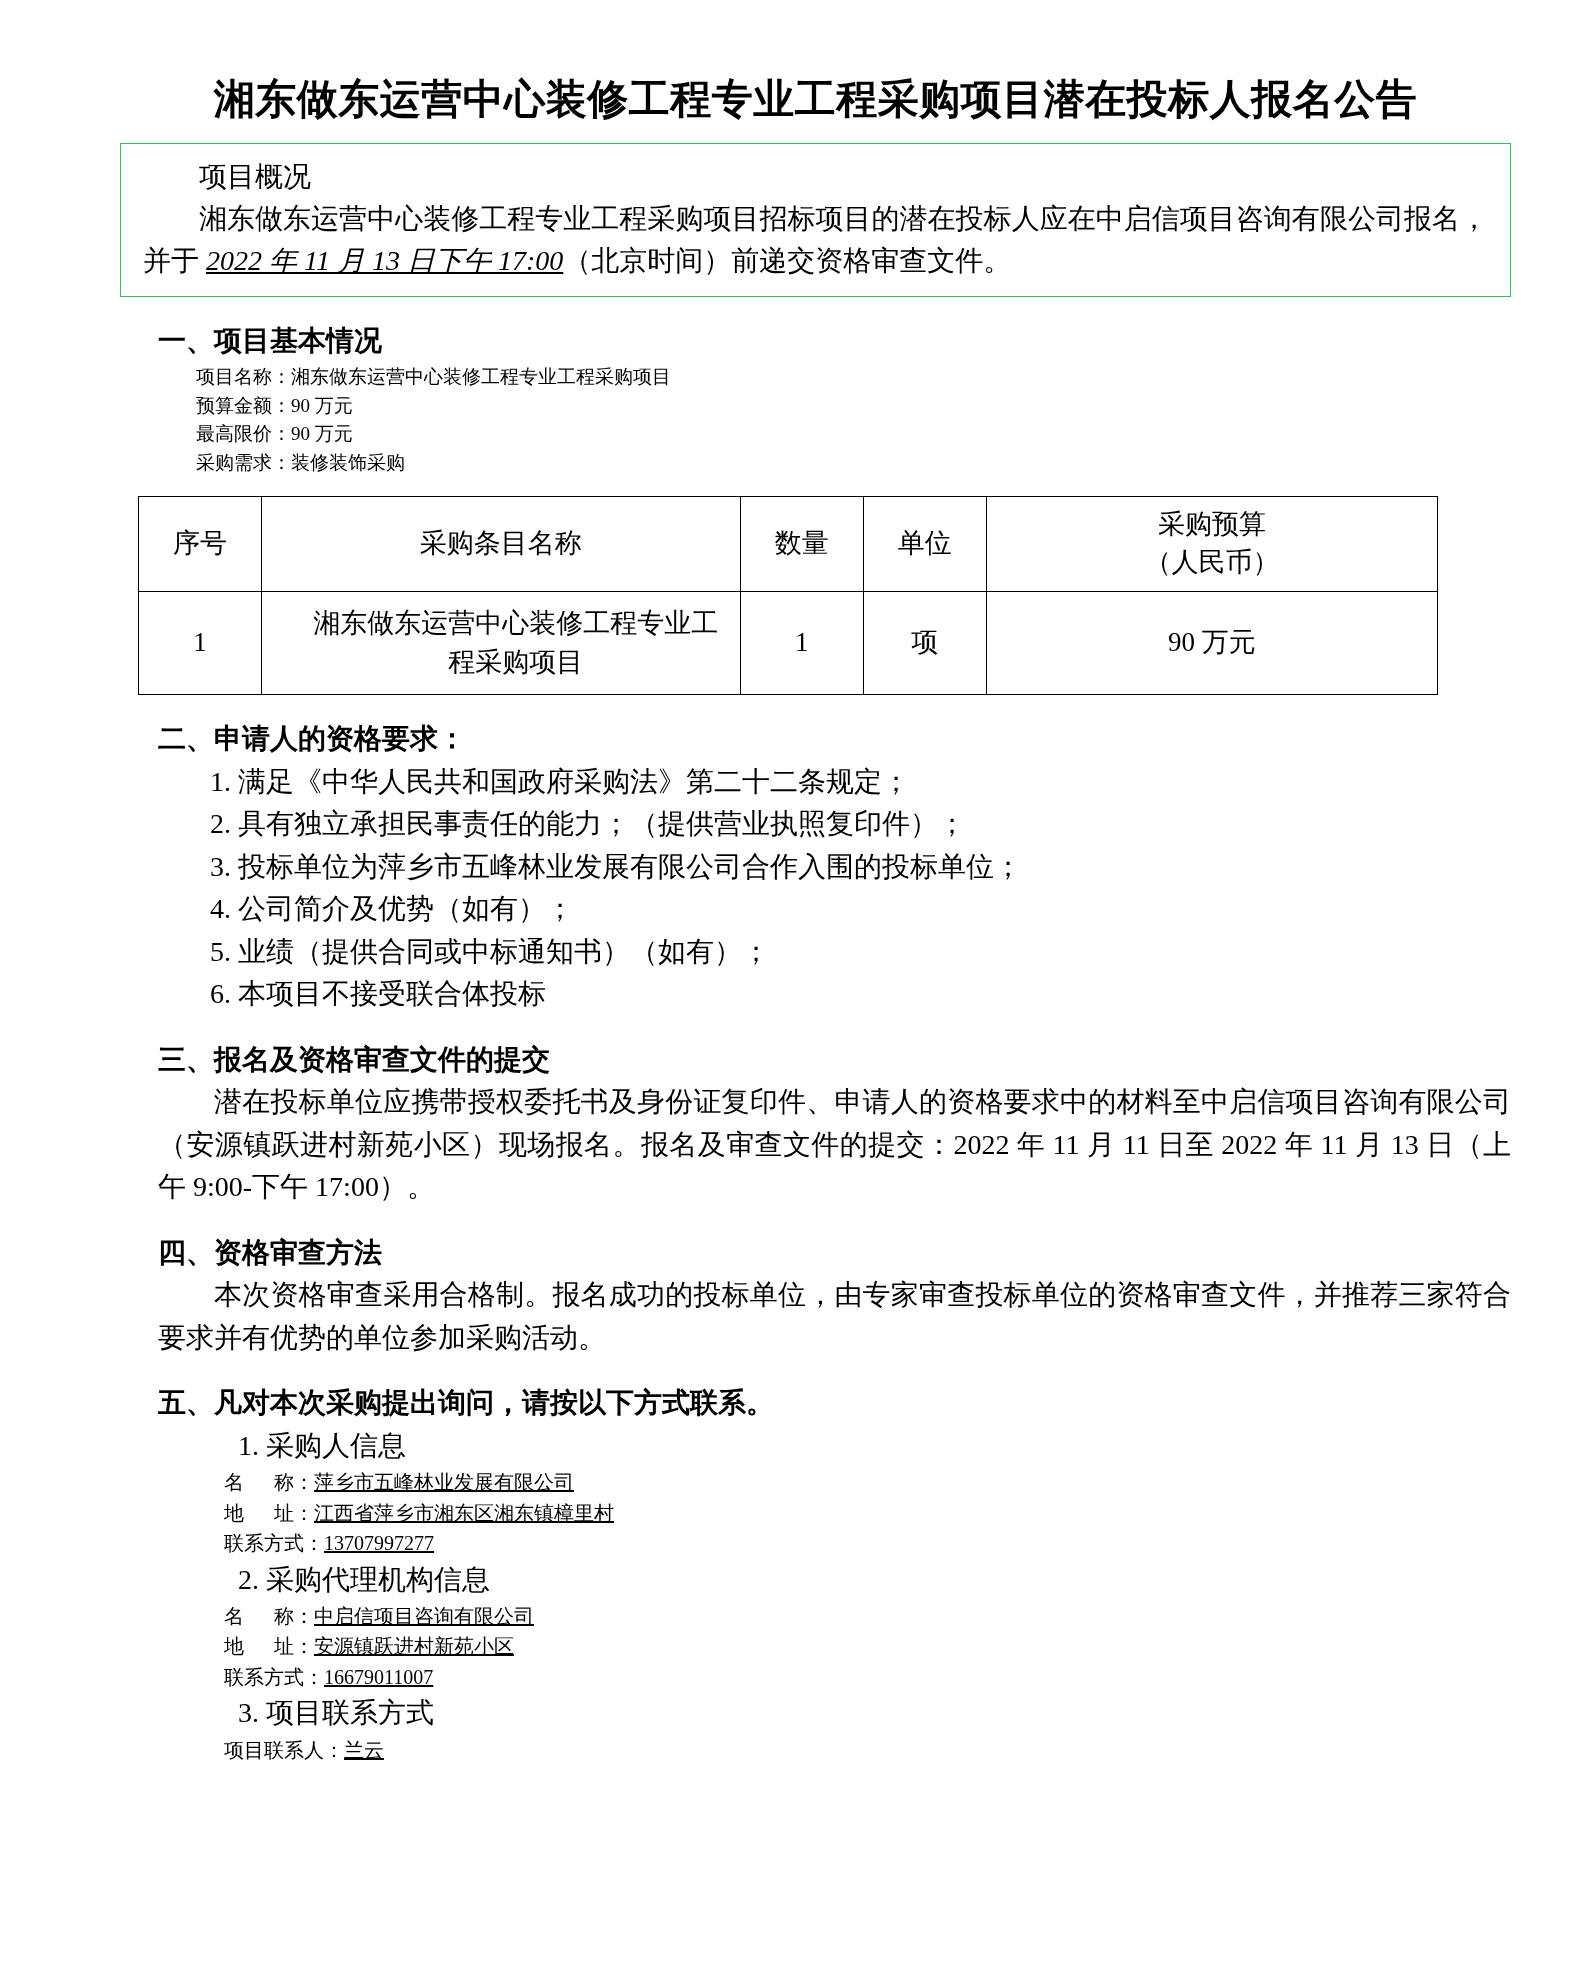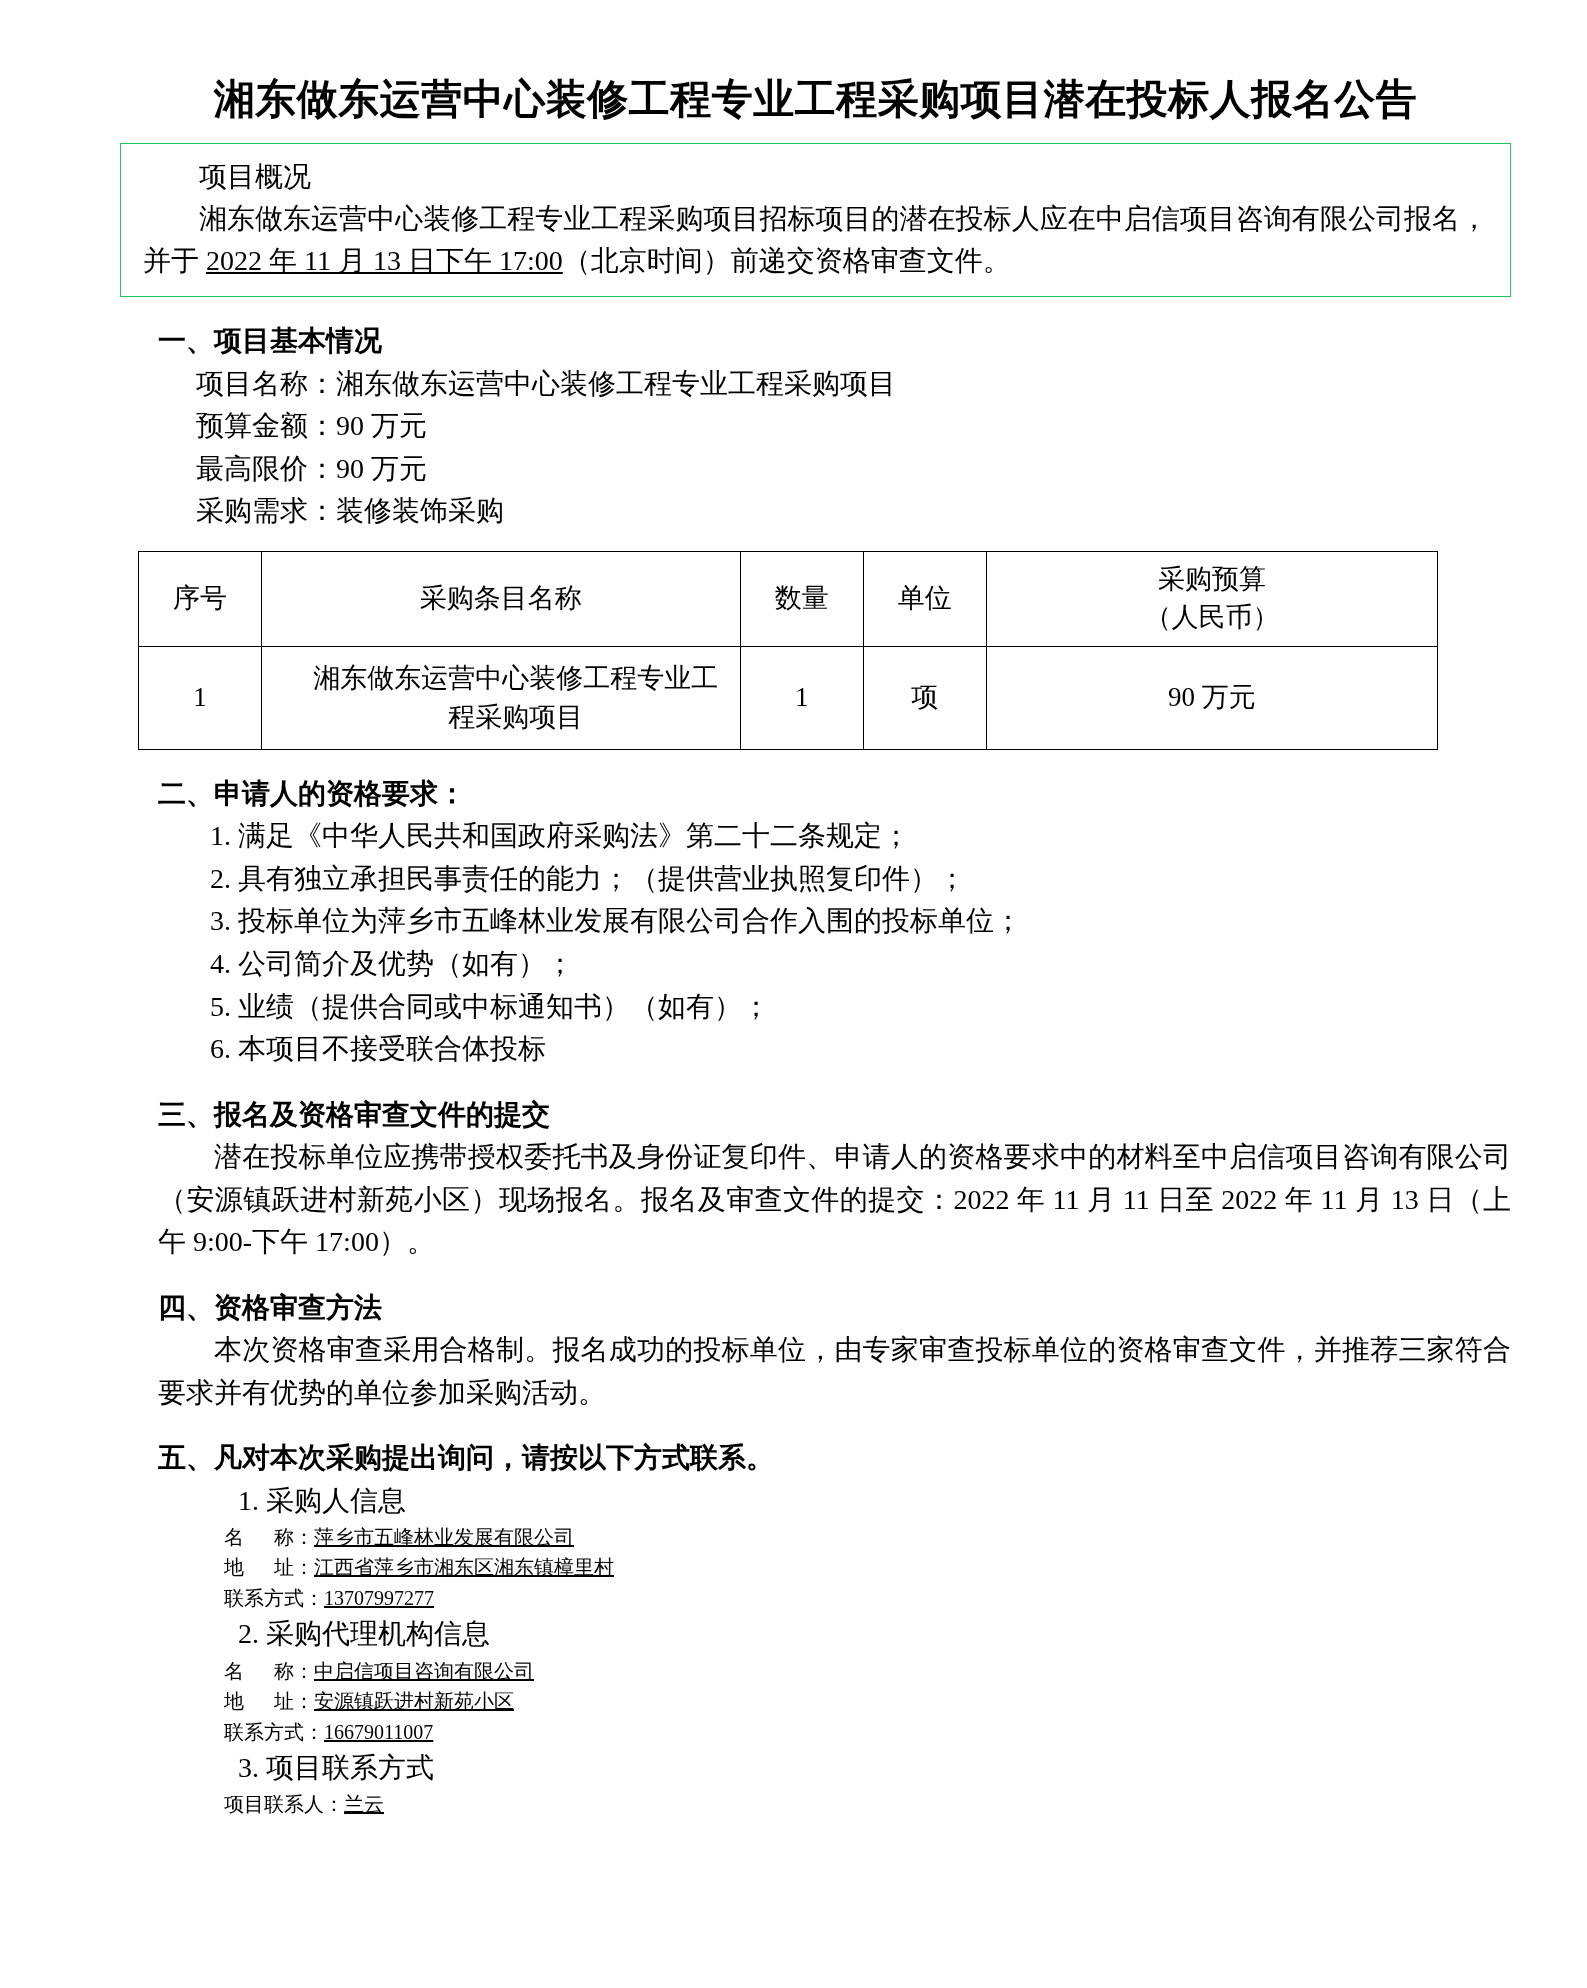--- a/index.html
+++ b/index.html
@@ -49,21 +49,21 @@
   }
   .sec-head {
     font-family: "DejaVu Sans", "Liberation Sans", sans-serif;
     font-weight: bold;
     font-size: 28px;
     line-height: 1.55;
     margin-top: 22px;
     padding-left: 38px;
   }
   .indent1 {
-    font-size: 28px;
+    font-size: 19px;
     line-height: 1.52;
     padding-left: 76px;
   }
   .indent-list {
     font-size: 28px;
     line-height: 1.52;
     padding-left: 90px;
   }
   .para {
     font-size: 28px;
@@ -105,21 +105,21 @@
     line-height: 1.45;
   }
   table.proc td.row-cell {
     height: 86px;
   }
   .col-no { width: 110px; }
   .col-name { width: 500px; }
   .col-qty { width: 110px; }
   .col-unit { width: 110px; }
   .col-budget { width: 470px; }
-  .nowrap { white-space: nowrap; }
+  .nowrap { white-space: nowrap; font-style: italic; }
 </style>
 </head>
 <body>
 
 <div class="page">
 
   <h1 class="doc-title">湘东做东运营中心装修工程专业工程采购项目潜在投标人报名公告</h1>
 
   <div class="overview-box">
     <div class="ov-line">项目概况</div>

